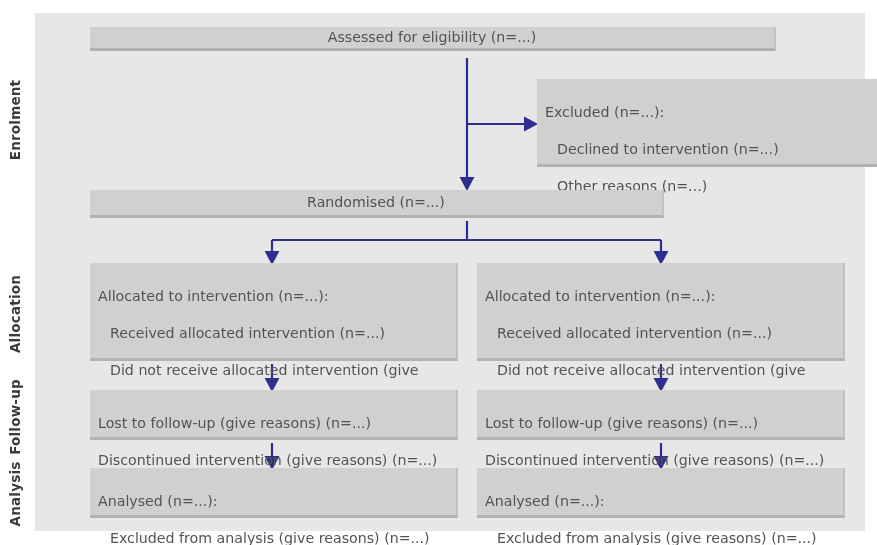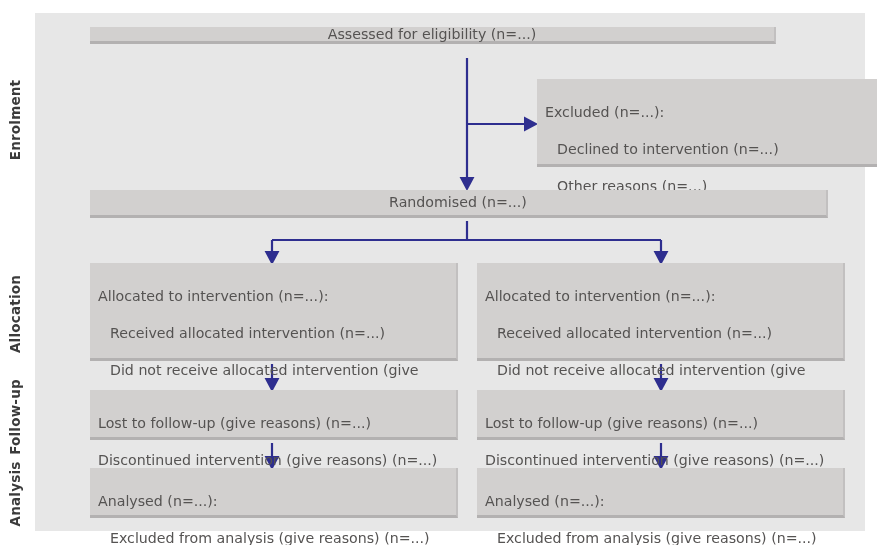--- a/index.html
+++ b/index.html
@@ -70,23 +70,23 @@
   }
   .box.centered {
     display: flex;
     align-items: center;
     justify-content: center;
     text-align: center;
     padding: 0;
   }
 
   
-  .box-assessed   { left: 90px;  top: 27px;  width: 686px; height: 17px; }
+  .box-assessed   { left: 90px;  top: 27px;  width: 686px; height: 24px; }
   .box-excluded   { left: 537px; top: 79px;  width: 372px; height: 88px; }
-  .box-randomised { left: 90px;  top: 190px; width: 738px; height: 28px; }
+  .box-randomised { left: 90px;  top: 190px; width: 574px; height: 28px; }
 
   .box-alloc-left   { left: 90px;  top: 263px; width: 368px; height: 98px; }
   .box-alloc-right  { left: 477px; top: 263px; width: 368px; height: 98px; }
 
   .box-follow-left  { left: 90px;  top: 390px; width: 368px; height: 50px; }
   .box-follow-right { left: 477px; top: 390px; width: 368px; height: 50px; }
 
   .box-analysis-left  { left: 90px;  top: 468px; width: 368px; height: 50px; }
   .box-analysis-right { left: 477px; top: 468px; width: 368px; height: 50px; }
 

